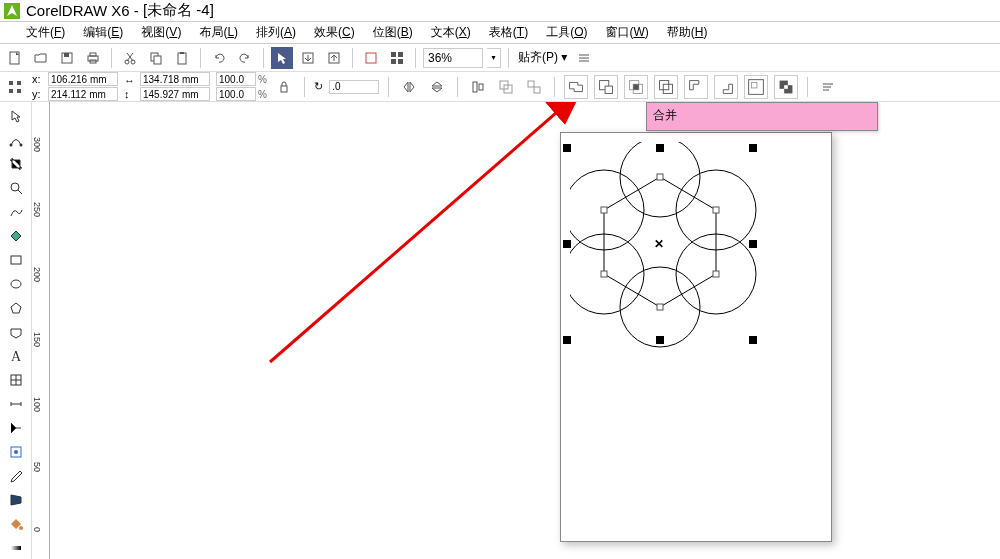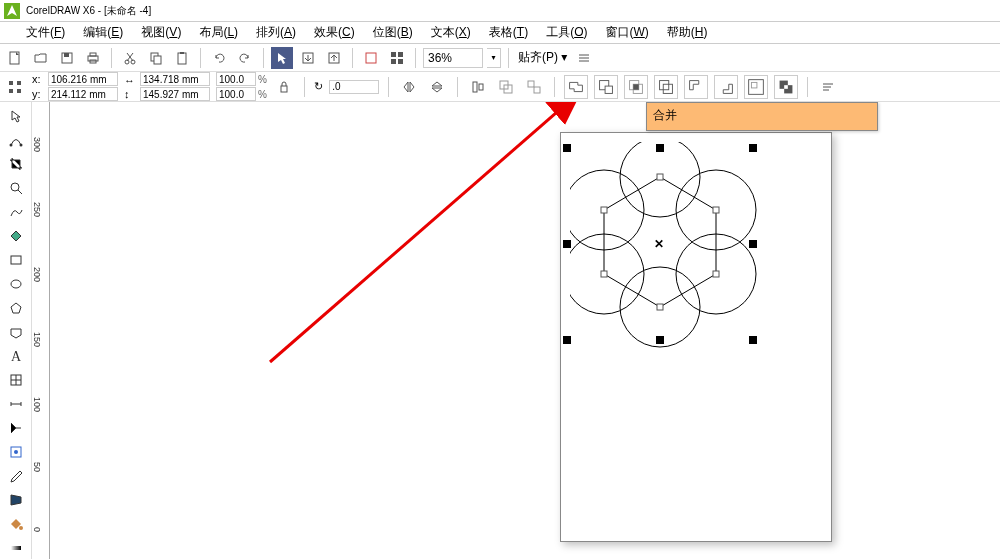--- a/index.html
+++ b/index.html
@@ -11,21 +11,21 @@
       user-select: none;
     }
     
     .title-bar {
       height: 22px;
       background: #fff;
       border-bottom: 1px solid #ccc;
       display: flex;
       align-items: center;
       padding-left: 4px;
-      font-size: 10px;
+      font-size: 15px;
       color: #000;
     }
     .title-bar .logo {
       width: 16px; height: 16px;
       background: #6ab11e;
       margin-right: 6px;
       display: flex; align-items: center; justify-content: center;
       color: #fff; font-weight: bold; font-size: 10px;
     }
     
@@ -189,21 +189,21 @@
       font-size: 12px;
     }
     .red-arrow {
       position: absolute;
       pointer-events: none;
     }
     .tooltip {
       position: absolute;
       left: 596px; top: 0px;
       width: 232px;
-      background: #fdba74;
+      background: #f9a8d4;
       border: 1px solid #888;
       padding: 4px 6px;
       font-size: 12px;
       box-shadow: 1px 1px 3px rgba(0,0,0,.2);
       z-index: 10;
     }
     .tooltip .tt-title { font-weight: normal; margin-bottom: 2px; }
     .tooltip .tt-body { color: #555; font-size: 11px; line-height: 1.4; }
   </style>
 </head>

